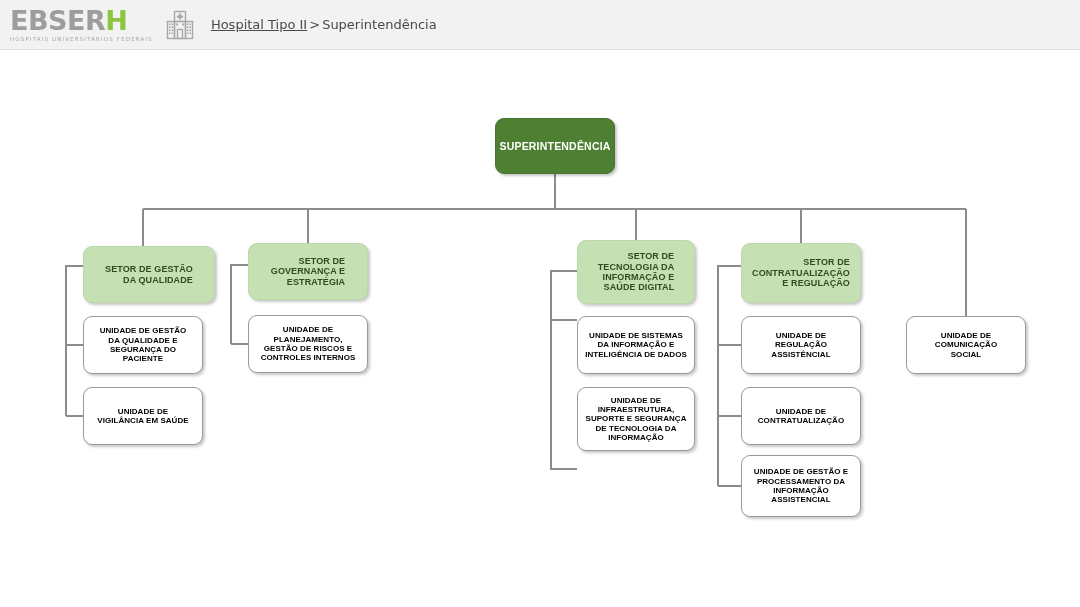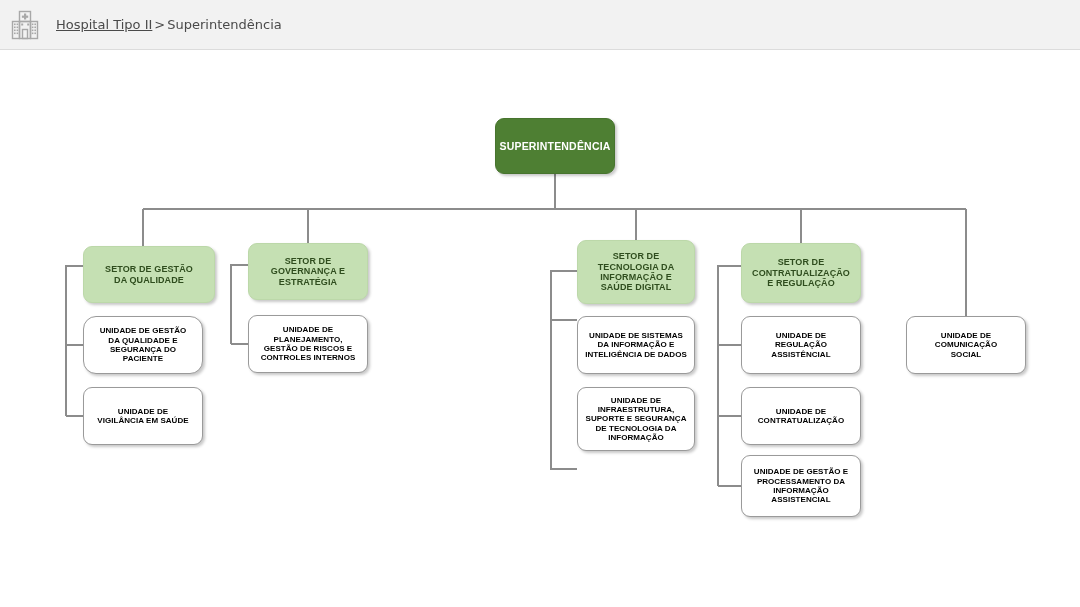--- a/index.html
+++ b/index.html
@@ -102,34 +102,39 @@
     border: 1px solid #47742e;
     font-size: 10.5px;
     letter-spacing: 0.2px;
   }
   .node.sector {
     background: #c5e0b3;
     color: #2f4d1e;
     border: 1px solid #bcd8a9;
     font-size: 9px;
     letter-spacing: 0.1px;
+    text-align: right;
   }
   .node.unit {
     background: #ffffff;
     color: #000000;
     border: 1px solid #9a9a9a;
     font-size: 8px;
     letter-spacing: 0.05px;
   }
 </style>
 </head>
 <body>
 
 <div id="header">
 
+  <div id="logo-block">
+    <div class="logo-word"><span class="logo-gray">EBSER</span><span class="logo-green">H</span></div>
+    <div class="logo-sub">HOSPITAIS UNIVERSITÁRIOS FEDERAIS</div>
+  </div>
 
   <svg id="hospital-icon" viewBox="0 0 30 34">
     <g fill="none" stroke="#a8a8a8" stroke-width="1.4">
       <rect x="9.5" y="3.5" width="11" height="10"></rect>
       <rect x="2.5" y="13.5" width="7" height="17"></rect>
       <rect x="20.5" y="13.5" width="7" height="17"></rect>
       <rect x="9.5" y="13.5" width="11" height="17"></rect>
       <rect x="12.5" y="21.5" width="5" height="9"></rect>
     </g>
     <g fill="#a8a8a8">
@@ -189,21 +194,21 @@
       <path d="M 718,295 L 741,295"></path>
       <path d="M 718,366 L 741,366"></path>
       <path d="M 718,436 L 741,436"></path>
     </g>
   </svg>
 
   <div class="node root" style="left:495px; top:68px; width:120px; height:56px;">SUPERINTENDÊNCIA</div>
 
   <div class="node sector" style="left:83px; top:196px; width:132px; height:57px;">SETOR DE GESTÃO
 DA QUALIDADE</div>
-  <div class="node unit" style="left:83px; top:266px; width:120px; height:58px;border-radius:13px;">UNIDADE DE GESTÃO
+  <div class="node unit" style="left:83px; top:266px; width:120px; height:58px;">UNIDADE DE GESTÃO
 DA QUALIDADE E
 SEGURANÇA DO
 PACIENTE</div>
   <div class="node unit" style="left:83px; top:337px; width:120px; height:58px;">UNIDADE DE
 VIGILÂNCIA EM SAÚDE</div>
 
   <div class="node sector" style="left:248px; top:193px; width:120px; height:57px;">SETOR DE
 GOVERNANÇA  E
 ESTRATÉGIA</div>
   <div class="node unit" style="left:248px; top:265px; width:120px; height:58px;">UNIDADE DE

